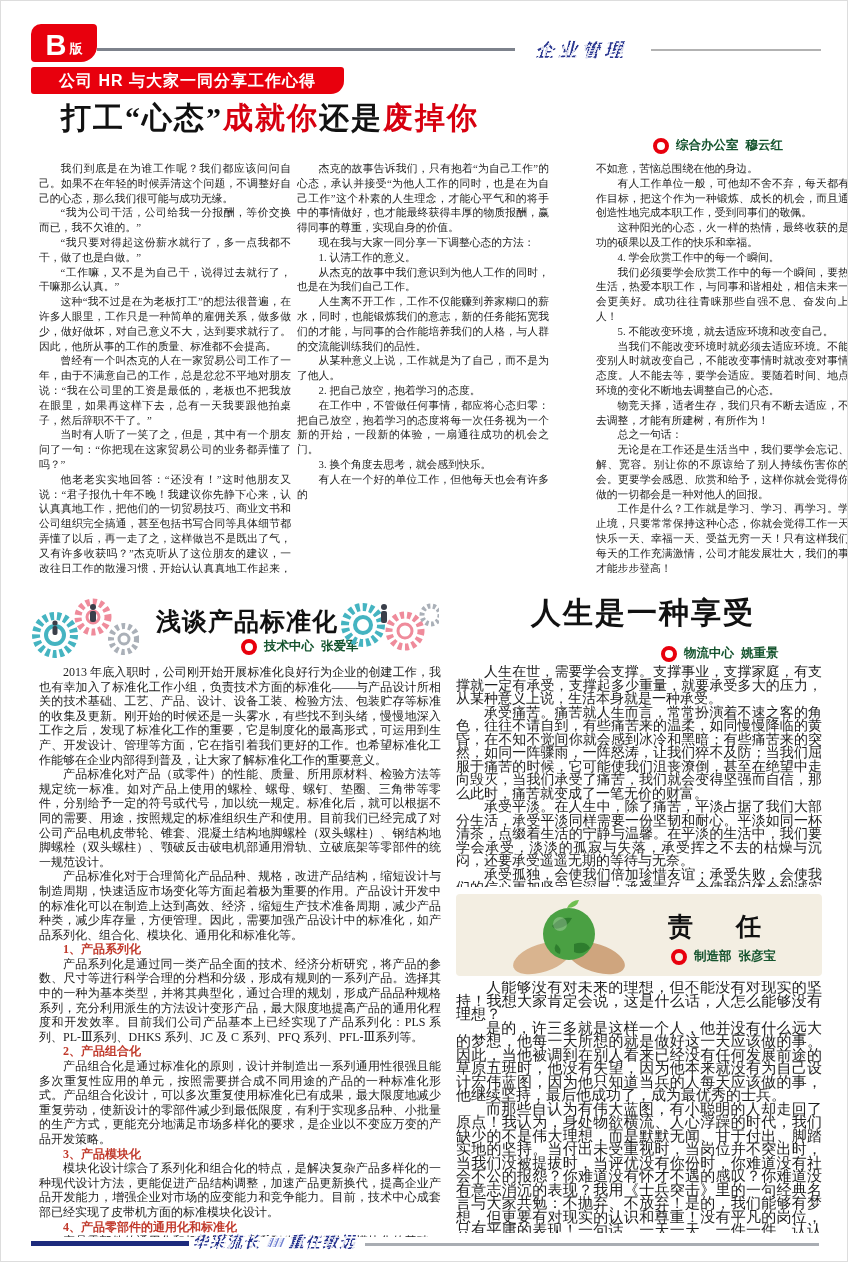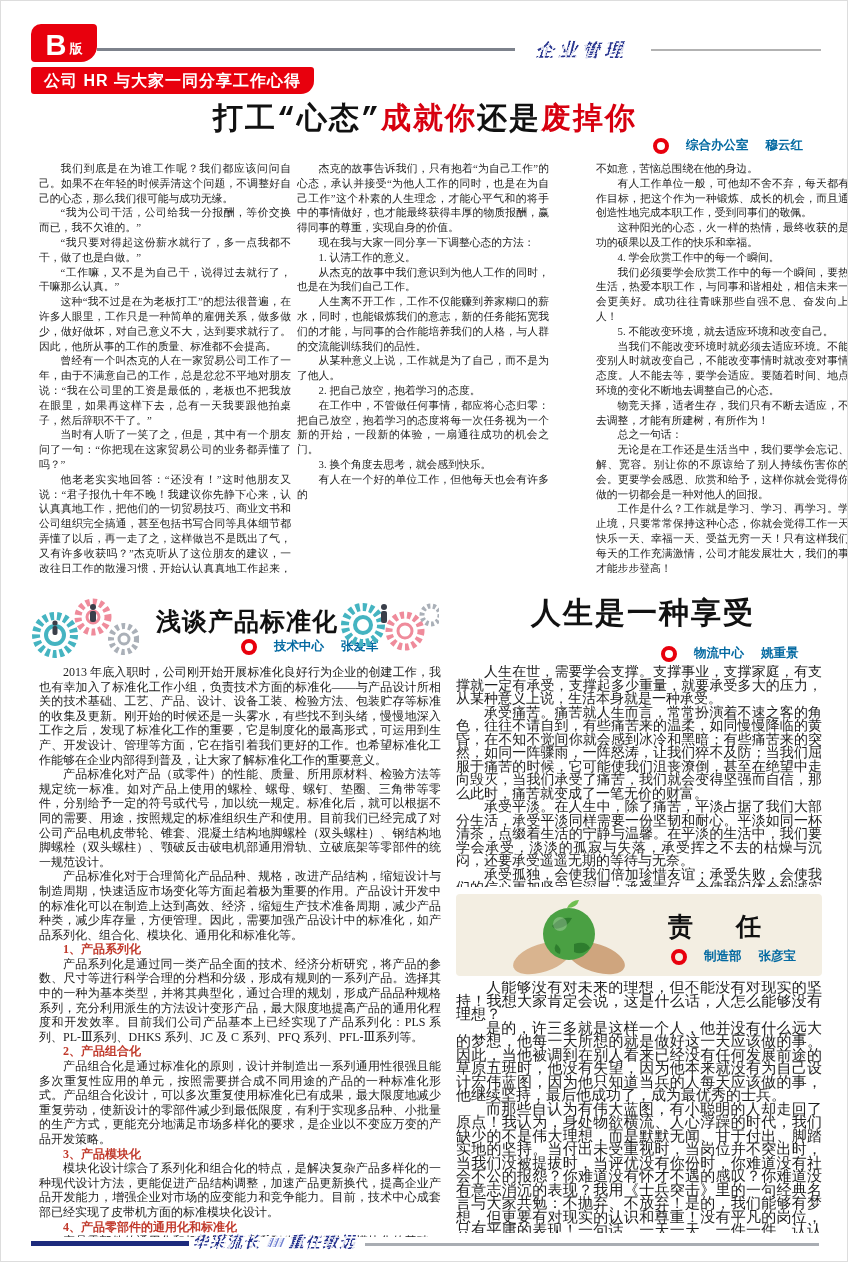--- a/index.html
+++ b/index.html
@@ -16,28 +16,28 @@
   .head-rule-left{position:absolute;left:96px;top:47px;width:418px;height:3px;background:#7d828c;}
   .head-rule-right{position:absolute;left:650px;top:48px;width:170px;height:2px;background:#b2b2b2;}
   .section-badge{position:absolute;left:514px;top:37px;width:134px;height:24px;text-align:center;
         font-family:"Liberation Sans",sans-serif;font-weight:bold;font-style:italic;font-size:18px;
         color:#2a3790;letter-spacing:5px;line-height:24px;}
   .hatch{position:relative;}
   .hatch::after{content:"";position:absolute;inset:0;pointer-events:none;
         background:repeating-linear-gradient(112deg,rgba(255,255,255,0) 0 3px,rgba(255,255,255,.8) 3px 5px);}
 
   
-  .banner{position:absolute;left:30px;top:66px;height:27px;padding:0 13px;background:#e8000d;color:#fff;
+  .banner{position:absolute;left:30px;top:66px;height:27px;padding:0 28px;background:#e8000d;color:#fff;
         font-family:"Liberation Sans",sans-serif;font-weight:bold;font-size:16px;line-height:27px;
         letter-spacing:1px;border-radius:3px 3px 13px 3px;}
-  .main-title{position:absolute;left:60px;top:97px;width:728px;margin:0;text-align:center;
-        font-family:Liberation Mono, monospace;font-weight:bold;font-size:30px;letter-spacing:2px;color:#111;}
+  .main-title{position:absolute;left:60px;top:97px;width:728px;margin:0;
+        font-family:Liberation Serif, serif;font-weight:bold;font-size:30px;letter-spacing:2px;color:#111;}
   .tpart.red{color:#d7000f;}
-  .author{position:absolute;display:flex;align-items:center;gap:17px;
-        font-family:"Liberation Sans",sans-serif;font-size:12.5px;font-weight:bold;color:#0369a1;}
+  .author{position:absolute;display:flex;align-items:center;gap:7px;
+        font-family:"Liberation Sans",sans-serif;font-size:12.5px;font-weight:bold;color:#14532d;}
   .ring{width:8px;height:8px;border:4px solid #e8000d;border-radius:50%;display:inline-block;flex:0 0 auto;}
   .author-a1{left:652px;top:136px;}
 
   .bodycol{position:absolute;top:160px;font-size:10.8px;line-height:14.8px;text-align:justify;overflow:hidden;}
   .col1{left:38px;width:252px;height:412px;}
   .col2{left:296px;width:252px;height:412px;}
   .col3{left:554px;width:264px;height:412px;margin-left:41px;}
   .para{margin:0;text-indent:2em;}
   .para.cont{text-indent:0;}
   .subhead{margin:0;text-indent:2em;color:#c0392b;font-weight:bold;}

